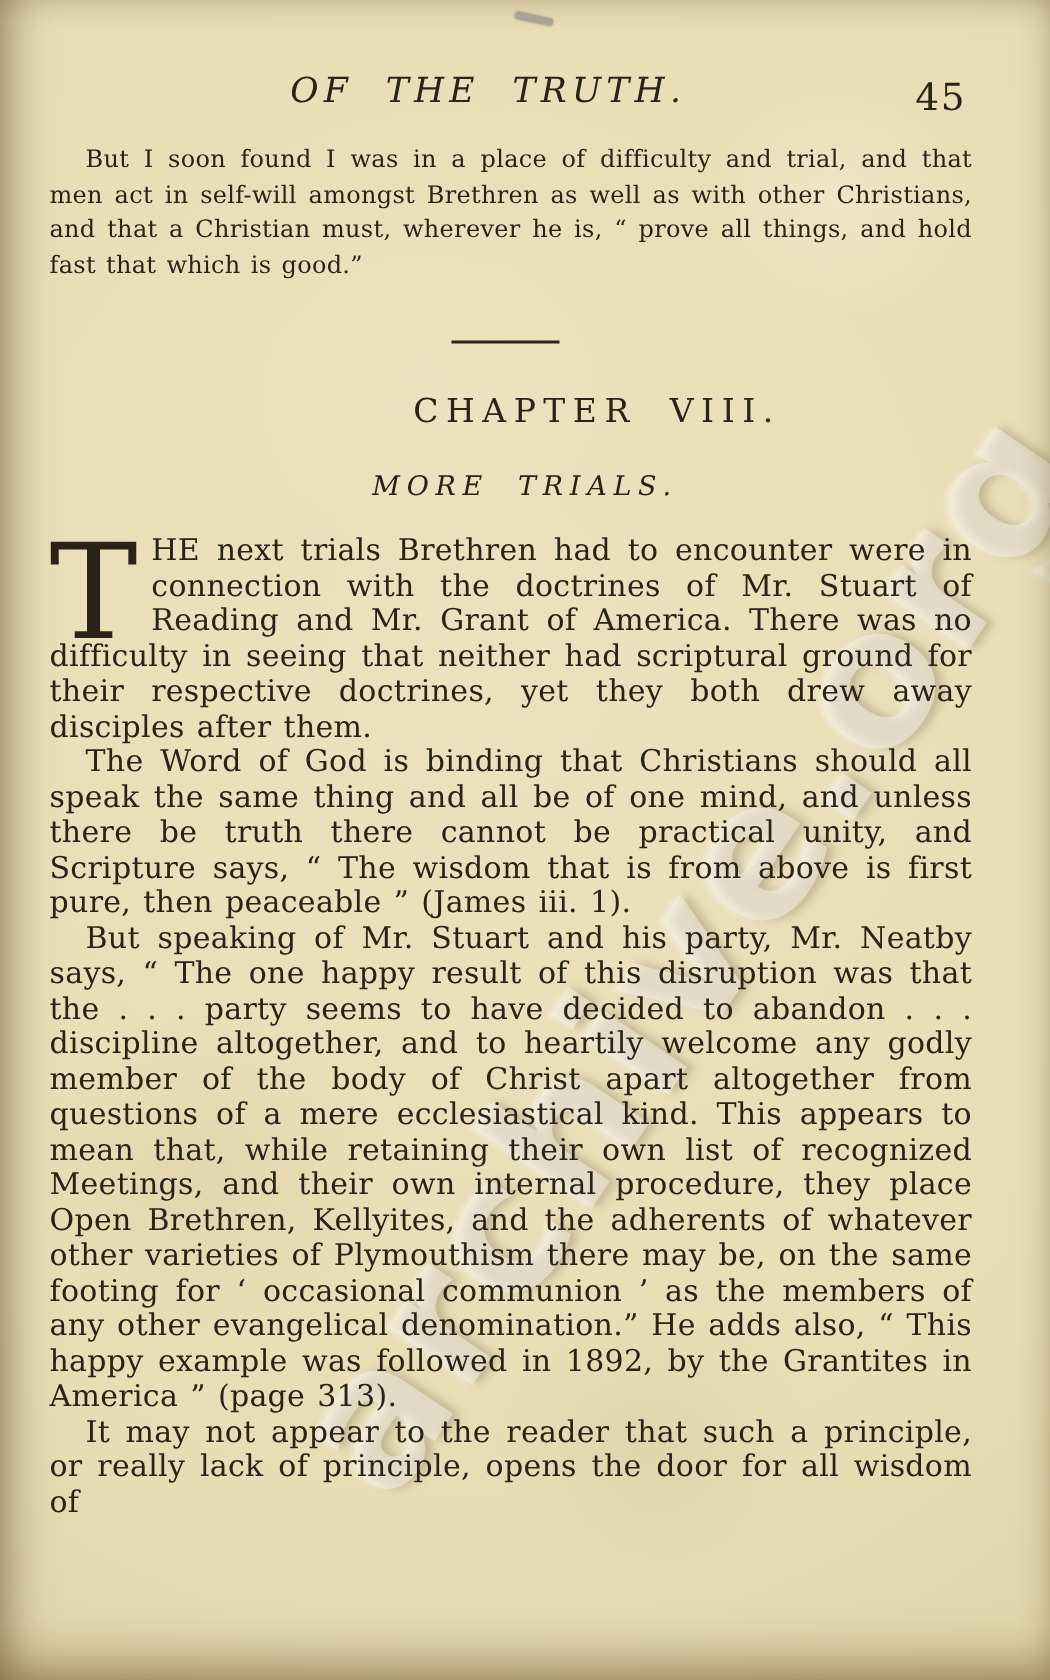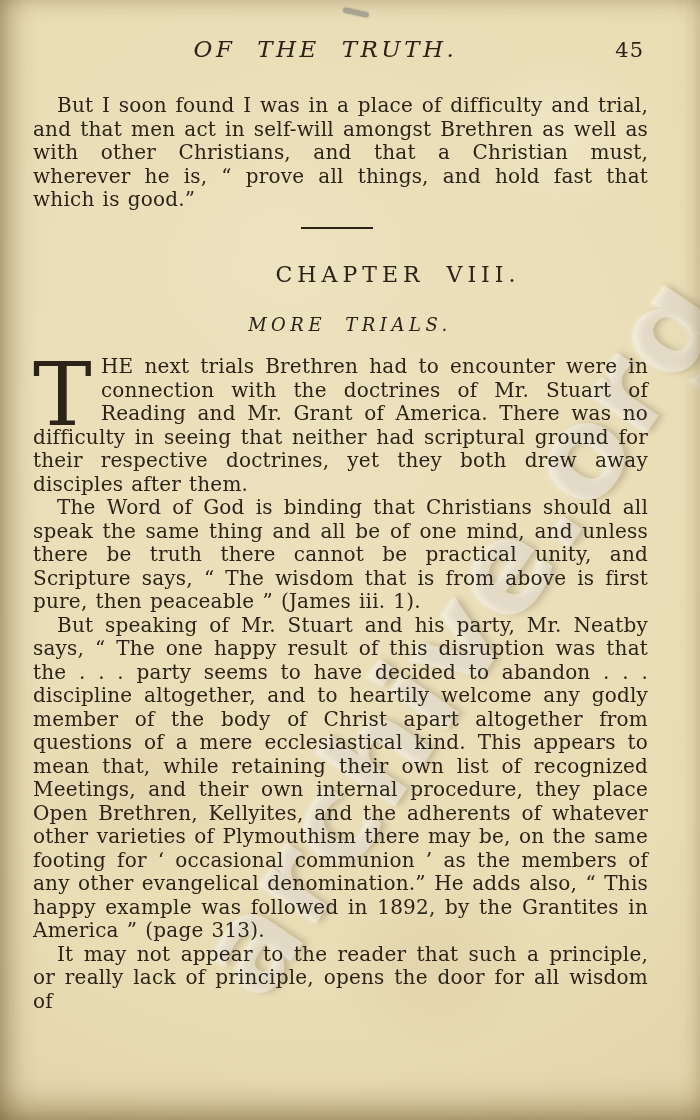--- a/index.html
+++ b/index.html
@@ -34,30 +34,30 @@
     color: rgba(247,241,226,0.55);
     text-shadow: 3px 4px 6px rgba(128,114,86,0.35), -2px -2px 3px rgba(255,255,255,0.35);
   }
   .smudge {
     position: absolute; z-index: 3; left: 343px; top: 10px; width: 26px; height: 5px;
     background: #9a978e; border-radius: 3px; transform: rotate(12deg);
     box-shadow: 0 0 2px rgba(120,118,110,0.9); opacity: 0.75;
   }
   .content { position: absolute; inset: 0; z-index: 2; }
 
-  .running-header { position: absolute; top: 36px; left: 33px; right: 52px; height: 30px; }
+  .running-header { position: absolute; top: 48px; left: 33px; right: 52px; height: 30px; }
   .running-title {
     position: absolute; left: 0; right: 30px; text-align: center;
     font-style: italic; font-size: 23px; letter-spacing: 3.5px; word-spacing: 11px;
   }
-  .page-number { position: absolute; right: 4px; top: 2px; font-size: 21px; letter-spacing: 1px; }
+  .page-number { position: absolute; right: 4px; top: 2px; font-size: 25px; letter-spacing: 1px; }
 
   .intro {
     position: absolute; top: 94px; left: 33px; width: 615px;
-    font-size: 20px; line-height: 23.5px; text-align: justify;
+    font-size: 16px; line-height: 23.5px; text-align: justify;
     text-indent: 24px; word-spacing: 1.5px; letter-spacing: 0.2px; margin: 0;
   }
 
   .section-rule { position: absolute; top: 227px; left: 301px; width: 72px; height: 2px; background: #2b2318; }
 
   .chapter-heading {
     position: absolute; top: 262px; left: 0; width: 100%; text-align: center;
     font-size: 22px; letter-spacing: 5px; word-spacing: 10px; margin-left: 48px;
   }
   .chapter-subheading {

